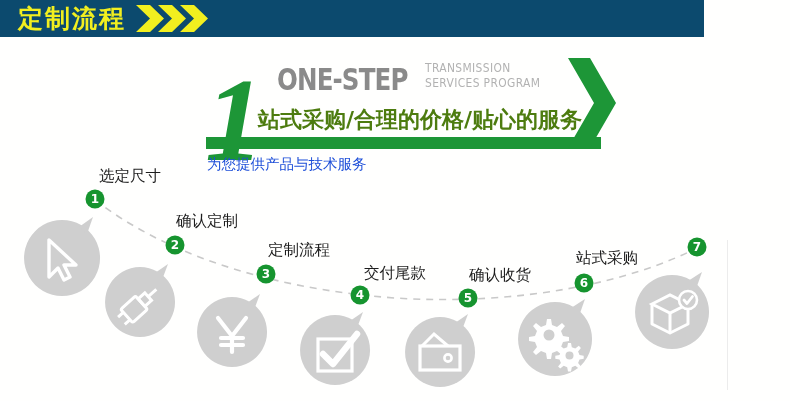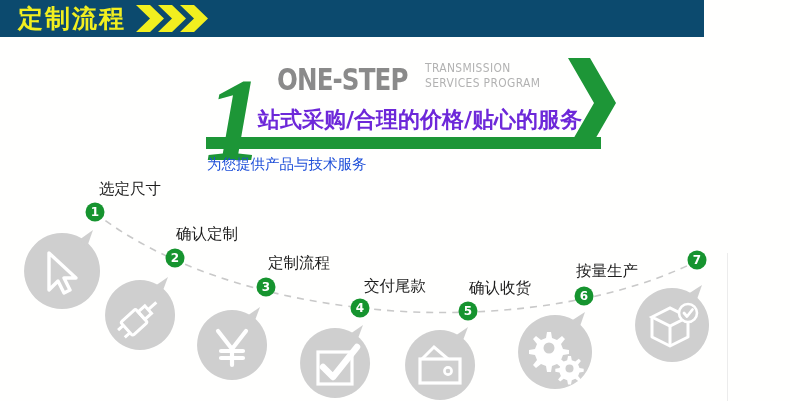--- a/index.html
+++ b/index.html
@@ -45,39 +45,39 @@
   }
   .prog{
     position:absolute;left:425px;top:24px;
     font-size:12.5px;color:#b2b2b2;line-height:14.5px;
     letter-spacing:0.4px;white-space:nowrap;
     font-family:"DejaVu Sans Condensed","Liberation Sans",sans-serif;
     transform:scaleX(0.95);transform-origin:left center;
   }
   .slogan{
     position:absolute;left:258px;top:70px;
-    font-size:22px;font-weight:bold;color:#6d28d9;
+    font-size:22px;font-weight:bold;color:#4d7c0f;
     letter-spacing:0px;white-space:nowrap;line-height:26px;
     font-family:"DejaVu Sans","Liberation Sans",sans-serif;
   }
   .green-bar{
     position:absolute;left:206px;top:100px;width:395px;height:12px;
     background:#1d9637;
   }
   .green-arrow{
     position:absolute;left:560px;top:21px;width:56px;height:90px;
   }
   .subtitle{
     position:absolute;left:207px;top:118px;
     font-size:14.5px;color:#1d4ed8;white-space:nowrap;
     font-family:"DejaVu Sans","Liberation Sans",sans-serif;
   }
 
   
-  .flow{position:absolute;left:0;top:13px;width:790px;height:285px;}
+  .flow{position:absolute;left:0;top:0;width:790px;height:285px;}
   .flow-svg{position:absolute;left:0;top:0;}
   .step-label{
     position:absolute;
     font-size:15.5px;color:#1d1d1d;white-space:nowrap;
     font-family:"DejaVu Sans","Liberation Sans",sans-serif;
     font-weight:500;
     transform:translateX(-50%);
   }
   .badge{
     position:absolute;width:19px;height:19px;border-radius:50%;
@@ -212,21 +212,21 @@
           <path d="M54,30 L57,33.5 L62.5,26.5" fill="none" stroke="#fff" stroke-width="2.8" stroke-linecap="round" stroke-linejoin="round"></path>
         </g>
       </svg>
     </div>
 
     <div class="step-label" style="left:130px;top:166px;">选定尺寸</div>
     <div class="step-label" style="left:207px;top:211px;text-align:right;">确认定制</div>
     <div class="step-label" style="left:299px;top:240px;">定制流程</div>
     <div class="step-label" style="left:395px;top:263px;">交付尾款</div>
     <div class="step-label" style="left:500px;top:265px;">确认收货</div>
-    <div class="step-label" style="left:607px;top:248px;">按量生产</div>
+    <div class="step-label" style="left:607px;top:248px;">站式采购</div>
 
     <div class="badge" style="left:95px;top:199px;">1</div>
     <div class="badge" style="left:175px;top:245px;">2</div>
     <div class="badge" style="left:266px;top:274px;">3</div>
     <div class="badge" style="left:360px;top:295px;">4</div>
     <div class="badge" style="left:468px;top:298px;">5</div>
     <div class="badge" style="left:584px;top:283px;">6</div>
     <div class="badge" style="left:697px;top:247px;">7</div>
 
     <div class="divider"></div>

